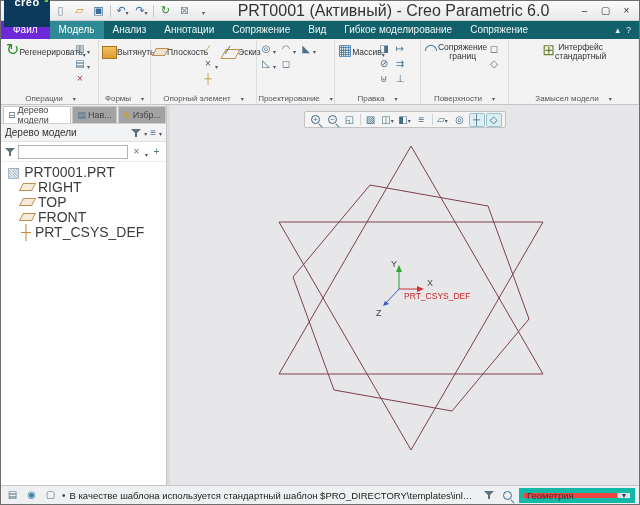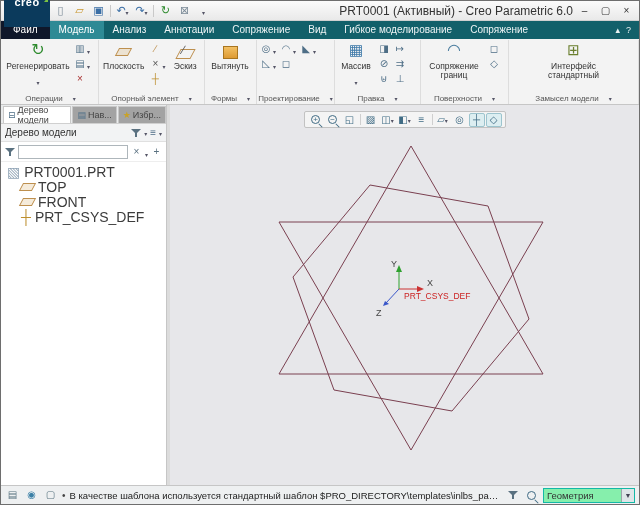--- a/index.html
+++ b/index.html
@@ -11,39 +11,39 @@
   
   .titlebar { height:20px; display:flex; align-items:center; gap:2px;
     background:linear-gradient(#fbfbfb,#e9e9e9); border-bottom:1px solid #d0d0d0; padding:0 3px; }
   .logo { width:46px; height:32px; background:#0b3a5c; color:#fff; font-size:11px;
     font-weight:bold; text-align:center; line-height:15px; position:relative; letter-spacing:.5px; }
   .logo::after { content:""; position:absolute; right:2px; top:2px; width:0; height:0;
     border-left:4px solid transparent; border-bottom:5px solid #7ac143; }
   .qbtn { width:17px; height:16px; display:flex; align-items:center; justify-content:center;
     font-size:11px; color:#44636f; }
   .tsep { width:1px; height:12px; background:#c9c9c9; margin:0 1px; }
-  .title { flex:1; text-align:right; font-size:12px; color:#333; white-space:nowrap;
+  .title { flex:1; text-align:center; font-size:16px; color:#333; white-space:nowrap;
     overflow:hidden; text-overflow:ellipsis; }
   .wbtn { width:19px; height:15px; display:flex; align-items:center; justify-content:center;
     font-size:10px; color:#333; }
 
   
   .tabstrip { height:18px; background:#12606a; display:flex; align-items:stretch; }
   .rtab { padding:0 9px; font-size:10px; color:#eef4f5; line-height:18px; white-space:nowrap; }
-  .rtab.file { background:#0f172a; color:#fff; padding:0 12px; }
+  .rtab.file { background:#6d28d9; color:#fff; padding:0 12px; }
   .rtab.active { background:#2e8a95; color:#fff; }
   .strip-right { margin-left:auto; display:flex; align-items:center; gap:6px; padding-right:8px; }
   .strip-ic { color:#e8f1f2; font-size:9px; }
 
   
   .ribbon { height:66px; background:#f3f3f3; border-bottom:1px solid #c6c6c6;
     display:flex; padding:1px 0 0 2px; overflow:hidden; }
   .rgroup { display:flex; flex-direction:column; border-right:1px solid #ddd; padding:1px 2px 0; }
   .rbody { flex:1; display:flex; align-items:flex-start; gap:2px; }
-  .bigbtn { display:flex; flex-direction:column; align-items:center; padding:1px 1px 0; }
+  .bigbtn { display:flex; flex-direction:row; align-items:center; padding:1px 1px 0; }
   .bico { height:20px; display:flex; align-items:center; justify-content:center; font-size:15px; }
   .blabel { font-size:8.5px; line-height:9px; color:#333; text-align:center; }
   .smallcol { display:flex; flex-direction:column; }
   .sbtn { height:15px; display:flex; align-items:center; gap:1px; padding:0 1px; }
   .si { font-size:10px; color:#4e6e86; width:12px; text-align:center; }
   .rlabel { height:12px; display:flex; align-items:center; justify-content:center; gap:10px;
     font-size:8px; color:#555; white-space:nowrap; }
   .cd::before { content:"▾"; font-size:6px; color:#556; }
 
   
@@ -128,21 +128,21 @@
   .sketch-line { fill:none; stroke:#7a4050; stroke-width:1; }
 
   
   .statusbar { height:19px; background:#eef0f1; border-top:1px solid #c6c6c6;
     display:flex; align-items:center; gap:4px; padding:0 4px; }
   .sb-ic { width:15px; height:14px; display:flex; align-items:center; justify-content:center;
     font-size:10px; }
   .sb-msg { flex:1; font-size:9.5px; color:#222; white-space:nowrap; overflow:hidden;
     text-overflow:ellipsis; }
   .bullet { color:#444; font-size:10px; }
-  .combo { width:92px; height:15px; background:#86efac; border:1px solid #14b8a6; display:flex;
+  .combo { width:116px; height:15px; background:#ef4444; border:5px solid #14b8a6; display:flex;
     align-items:center; font-size:9.5px; color:#333; }
   .combo .cval { flex:1; padding:0 3px; }
   .combo .cbtn { width:13px; height:100%; background:#dfe5e8; border-left:1px solid #9aa4aa;
     font-size:7px; color:#445; display:flex; align-items:center; justify-content:center; }
 </style>
 </head>
 <body>
 
 <div class="window">
 
@@ -226,20 +226,35 @@
             </span>
         </div>
       </div>
       <div class="rlabel">
           <span>Операции</span>
           <span class="cd"></span>
         </div>
     </div>
 
 
+    <div class="rgroup" style="width:52px">
+      <div class="rbody">
+        <div class="bigbtn" style="width:46px">
+          <span class="bico">
+              <span class="i-extrude"></span>
+            </span>
+          <span class="blabel">Вытянуть</span>
+        </div>
+      </div>
+      <div class="rlabel">
+          <span>Формы</span>
+          <span class="cd"></span>
+        </div>
+    </div>
+
     <div class="rgroup" style="width:106px">
       <div class="rbody">
         <div class="bigbtn" style="width:46px">
           <span class="bico">
               <span class="pl-ic"></span>
             </span>
           <span class="blabel">Плоскость</span>
         </div>
         <div class="smallcol">
           <span class="sbtn">
@@ -255,35 +270,20 @@
         </div>
         <div class="bigbtn" style="width:34px">
           <span class="bico">
               <span class="i-sketch"></span>
             </span>
           <span class="blabel">Эскиз</span>
         </div>
       </div>
       <div class="rlabel">
           <span>Опорный элемент</span>
-          <span class="cd"></span>
-        </div>
-    </div>
-
-    <div class="rgroup" style="width:52px">
-      <div class="rbody">
-        <div class="bigbtn" style="width:46px">
-          <span class="bico">
-              <span class="i-extrude"></span>
-            </span>
-          <span class="blabel">Вытянуть</span>
-        </div>
-      </div>
-      <div class="rlabel">
-          <span>Формы</span>
           <span class="cd"></span>
         </div>
     </div>
 
     <div class="rgroup" style="width:78px">
       <div class="rbody">
         <div class="smallcol">
           <span class="sbtn">
               <span class="si ic i-hole"></span>
               <span class="cd"></span>
@@ -417,20 +417,24 @@
         <span class="funnel"></span>
         <input value="" style="">
         <span class="pf-btn">×</span>
         <span class="cd"></span>
         <span class="pf-btn">+</span>
       </div>
       <div class="tree">
         <div class="trow">
           <span class="ic i-part"></span>
           <span>PRT0001.PRT</span>
+        </div>
+        <div class="trow child">
+          <span class="pl-ic"></span>
+          <span>RIGHT</span>
         </div>
         <div class="trow child">
           <span class="pl-ic"></span>
           <span>TOP</span>
         </div>
         <div class="trow child">
           <span class="pl-ic"></span>
           <span>FRONT</span>
         </div>
         <div class="trow child">

